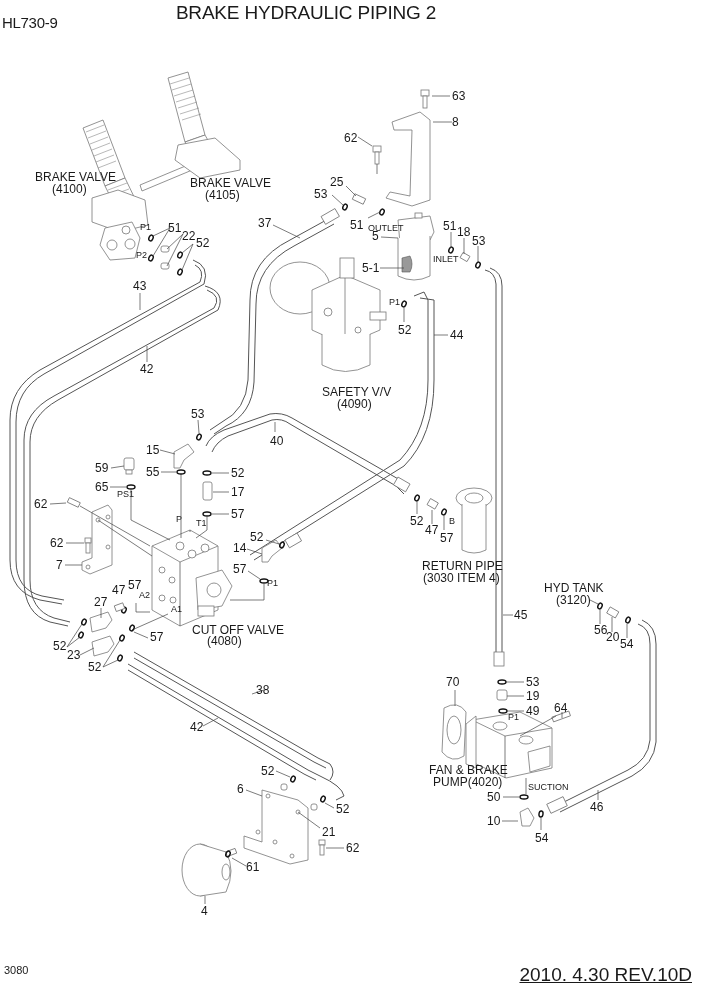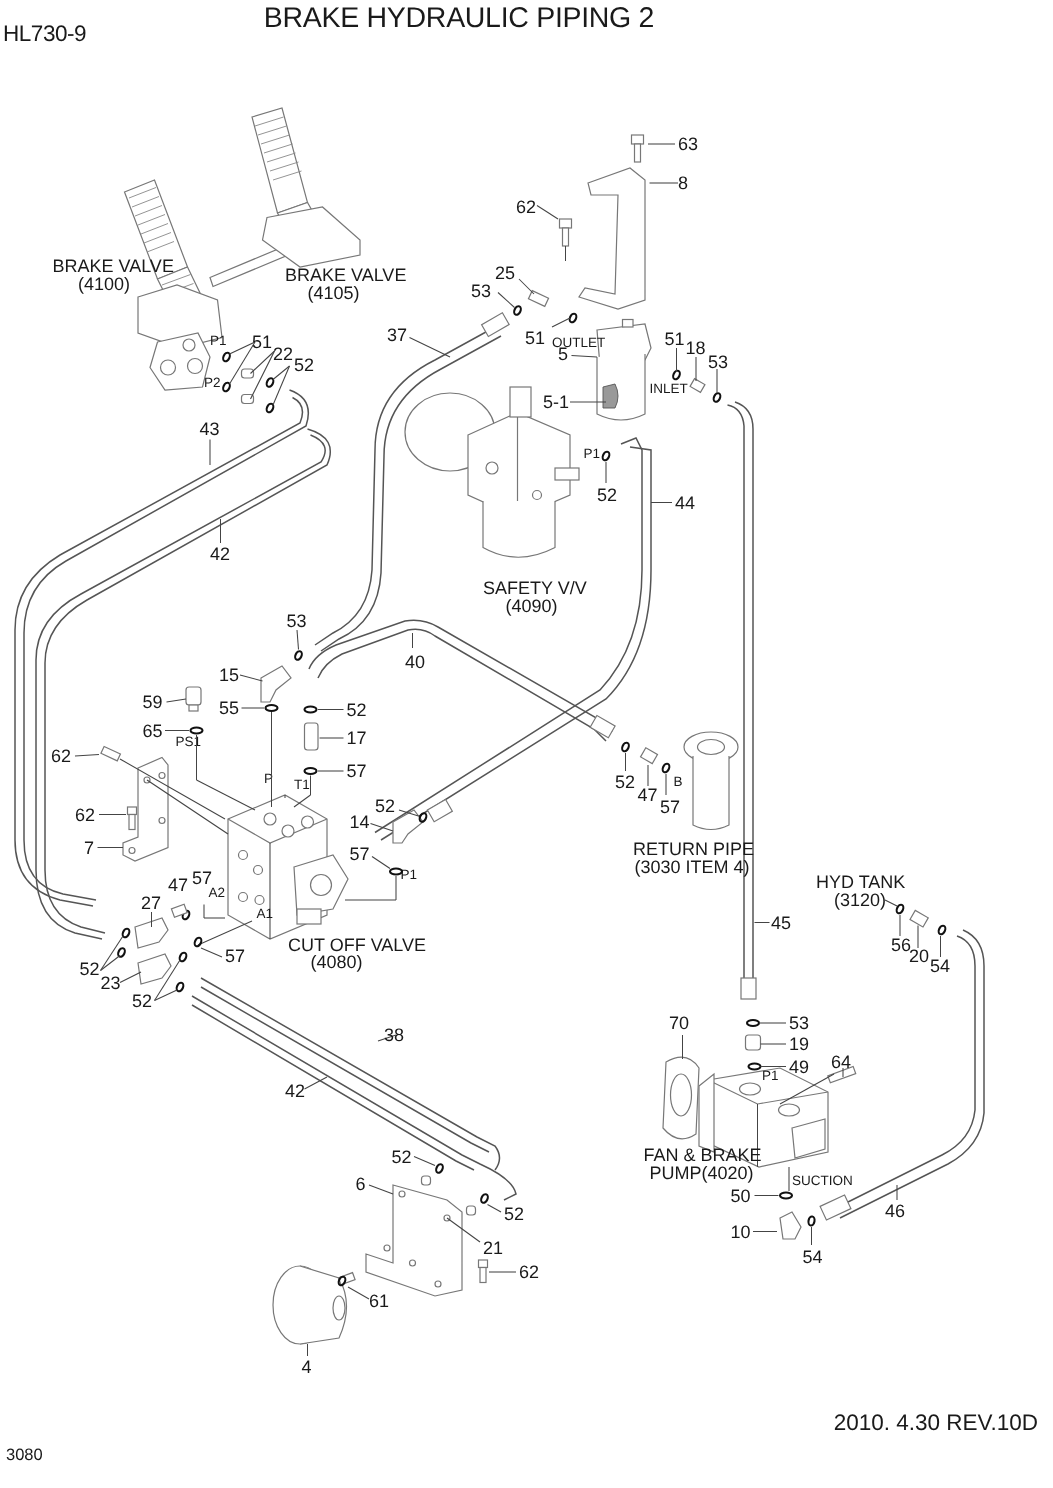--- a/index.html
+++ b/index.html
@@ -1,20 +1,20 @@
 <!DOCTYPE html>
 <html><head>
 <meta charset="utf-8">
 <style>
   html, body { margin: 0; padding: 0; background: #ffffff; }
   body { width: 702px; height: 992px; position: relative; overflow: hidden; font-family: "Liberation Sans", sans-serif; color: #1a1a1a; }
   .model { position: absolute; left: 2px; top: 14px; font-size: 15px; letter-spacing: -0.3px; }
   .title { position: absolute; left: 0; width: 612px; top: 2px; text-align: center; font-size: 19px; letter-spacing: -0.2px; }
   .page-num { position: absolute; left: 4px; top: 964px; font-size: 11px; }
-  .rev { position: absolute; right: 10px; top: 940px; font-size: 15px; }
+  .rev { position: absolute; right: 10px; top: 964px; font-size: 19px; text-decoration: underline; }
   svg.drawing { position: absolute; left: 0; top: 0; }
   .lbl { font-family: "Liberation Sans", sans-serif; font-size: 12px; fill: #1a1a1a; }
   .sm { font-family: "Liberation Sans", sans-serif; font-size: 9px; fill: #1a1a1a; }
   .ln { stroke: #444; stroke-width: 0.7; fill: none; }
   .part { stroke: #777; stroke-width: 0.8; fill: #fff; }
   .hose { stroke: #555; stroke-width: 1; fill: none; }
   .ring { stroke: #111; stroke-width: 1.4; fill: none; }
 </style>
 </head>
 <body>

